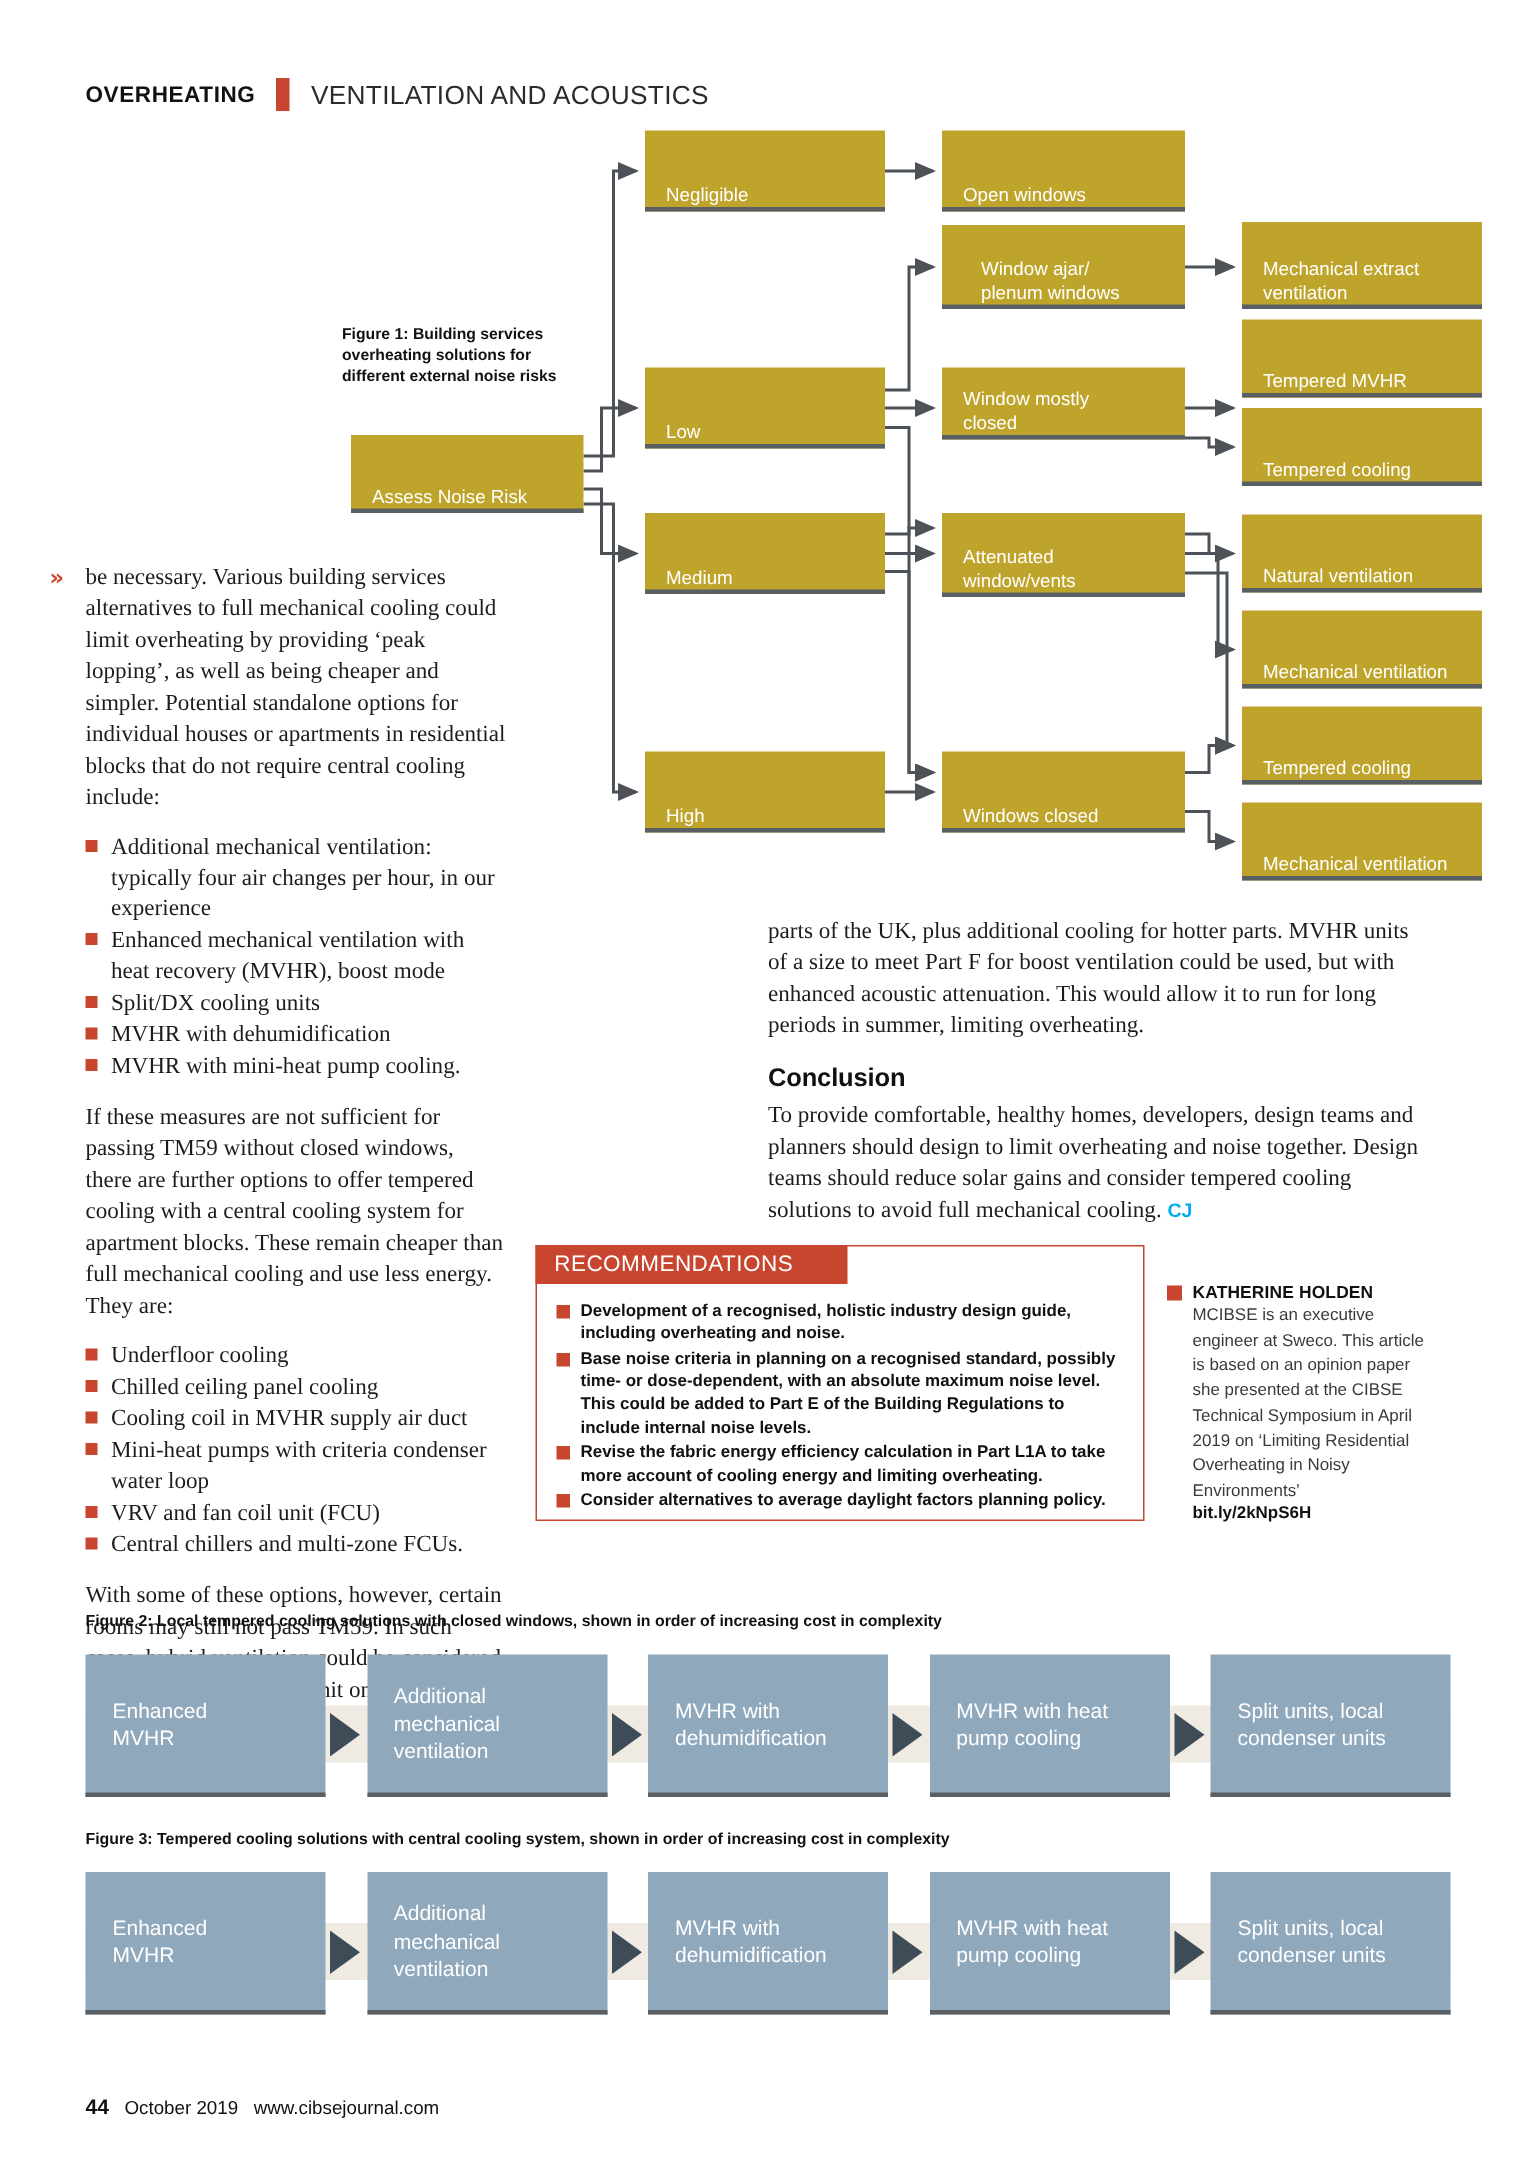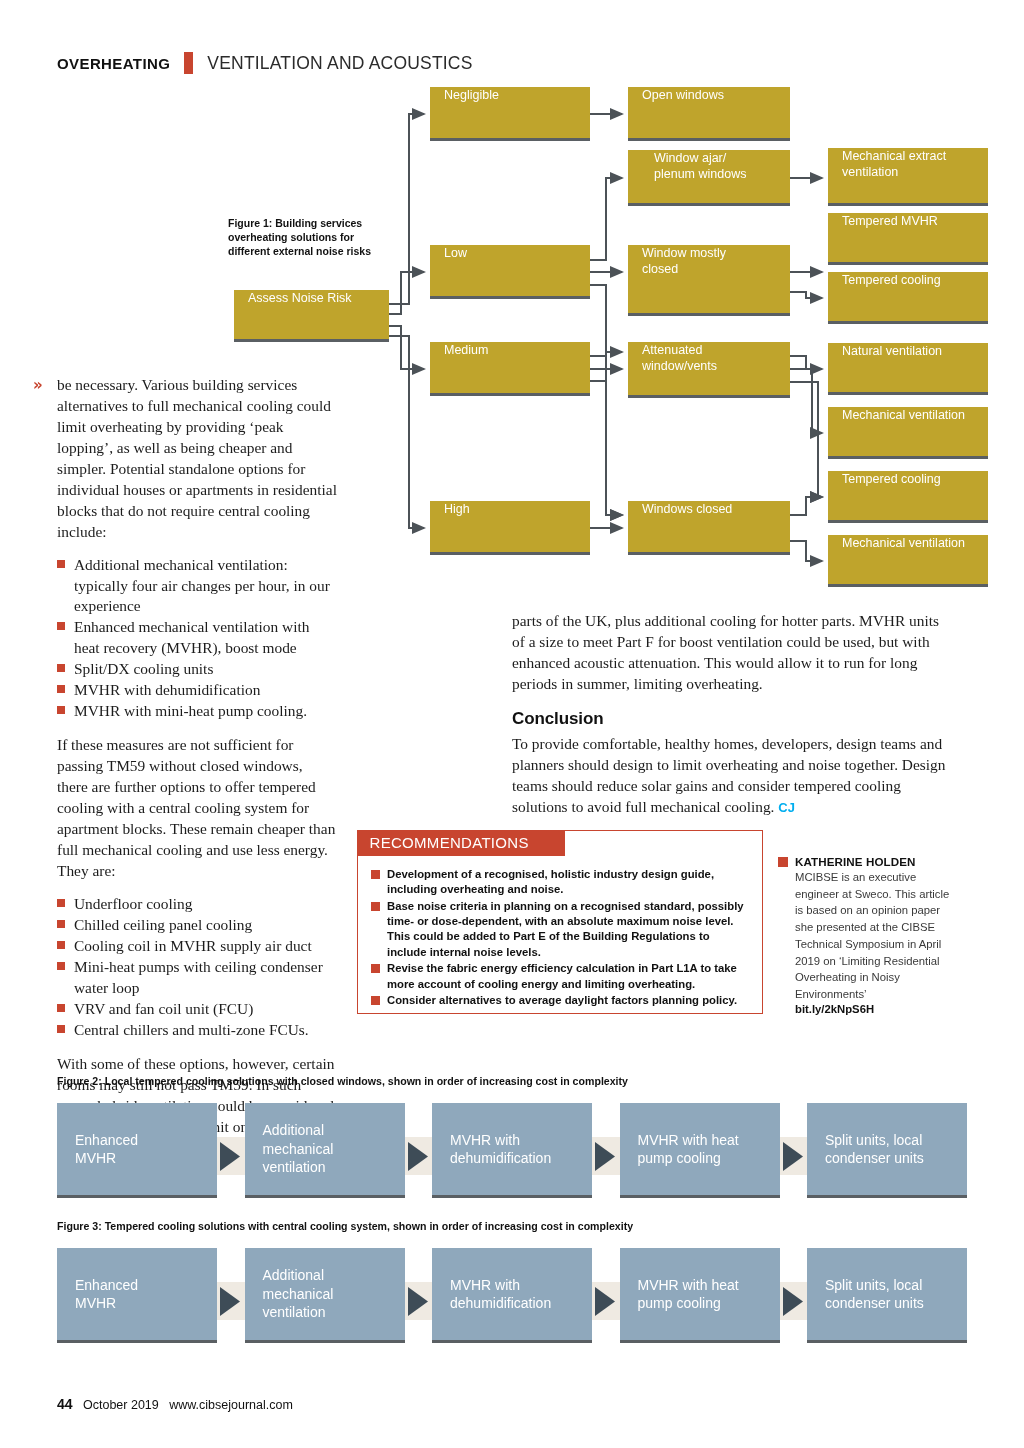--- a/index.html
+++ b/index.html
@@ -31,21 +31,21 @@
   .fbox{
     position:absolute;
     background:#BFA42C;
     border-bottom:3px solid #5a5f63;
     color:#ffffff;
     font-family:"Liberation Sans",sans-serif;
     font-size:12.5px;
     line-height:1.28;
     box-sizing:border-box;
     padding:0 14px;
-    display:flex;align-items:flex-start;
+    display:flex;align-items:flex-end;
   }
   .fig1cap{
     position:absolute;left:228px;top:136px;width:160px;
     font-family:"Liberation Sans",sans-serif;
     font-weight:bold;font-size:10.5px;line-height:1.35;color:#111;
   }
 
   
   .col{
     position:absolute;
@@ -210,21 +210,21 @@
         </div>
         <div class="fbox" style="left: 430px; top: 421px; width: 160px; height: 54px; background: rgb(191, 164, 44);">
           <span>High</span>
         </div>
         <div class="fbox" style="left: 628px; top: 7px; width: 162px; height: 54px; background: rgb(191, 164, 44);">
           <span>Open windows</span>
         </div>
         <div class="fbox" style="left: 628px; top: 70px; width: 162px; height: 56px; background: rgb(191, 164, 44); padding-left: 26px;">
           <span>Window ajar/<br>plenum windows</span>
         </div>
-        <div class="fbox" style="left: 628px; top: 165px; width: 162px; height: 71px; background: rgb(191, 164, 44);">
+        <div class="fbox" style="left: 628px; top: 165px; width: 162px; height: 48px; background: rgb(191, 164, 44);">
           <span>Window mostly<br>closed</span>
         </div>
         <div class="fbox" style="left: 628px; top: 262px; width: 162px; height: 56px; background: rgb(191, 164, 44);">
           <span>Attenuated<br>window/vents</span>
         </div>
         <div class="fbox" style="left: 628px; top: 421px; width: 162px; height: 54px; background: rgb(191, 164, 44);">
           <span>Windows closed</span>
         </div>
         <div class="fbox" style="left: 828px; top: 68px; width: 160px; height: 58px; background: rgb(191, 164, 44);">
           <span>Mechanical extract<br>ventilation</span>
@@ -260,21 +260,21 @@
       <li>Enhanced mechanical ventilation with heat recovery (MVHR), boost mode</li>
       <li>Split/DX cooling units</li>
       <li>MVHR with dehumidification</li>
       <li>MVHR with mini-heat pump cooling.</li>
     </ul>
     <p>If these measures are not sufficient for passing TM59 without closed windows, there are further options to offer tempered cooling with a central cooling system for apartment blocks. These remain cheaper than full mechanical cooling and use less energy. They are:</p>
     <ul class="sq">
       <li>Underfloor cooling</li>
       <li>Chilled ceiling panel cooling</li>
       <li>Cooling coil in MVHR supply air duct</li>
-      <li>Mini-heat pumps with ceiling condenser water loop</li>
+      <li>Mini-heat pumps with criteria condenser water loop</li>
       <li>VRV and fan coil unit (FCU)</li>
       <li>Central chillers and multi-zone FCUs.</li>
     </ul>
     <p class="tight">With some of these options, however, certain rooms may still not pass TM59. In such cases, hybrid ventilation could be considered with a standard MVHR unit on boost mode, alongside enhanced attenuation, for cooler</p>
   </div>
 
   <div class="col colR" style="top:610px;">
     <p>parts of the UK, plus additional cooling for hotter parts. MVHR units of a size to meet Part F for boost ventilation could be used, but with enhanced acoustic attenuation. This would allow it to run for long periods in summer, limiting overheating.</p>
     <div class="h3">Conclusion</div>
     <p class="tight">

